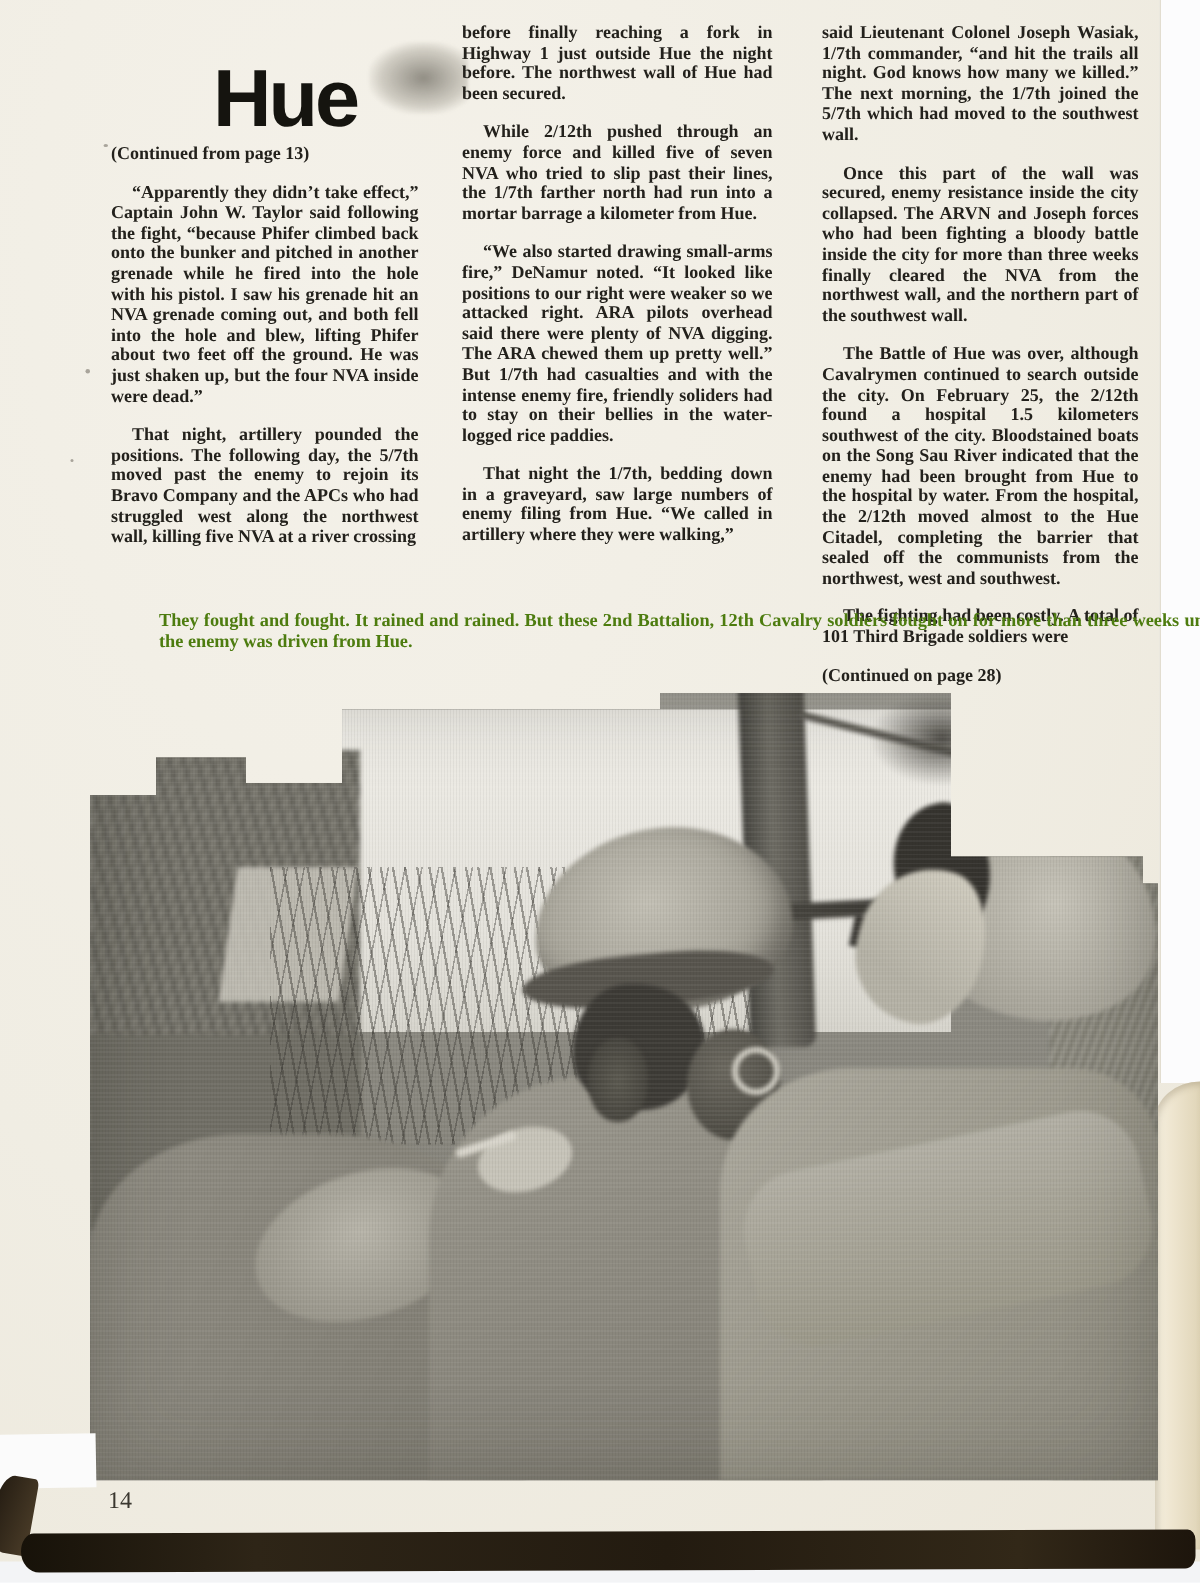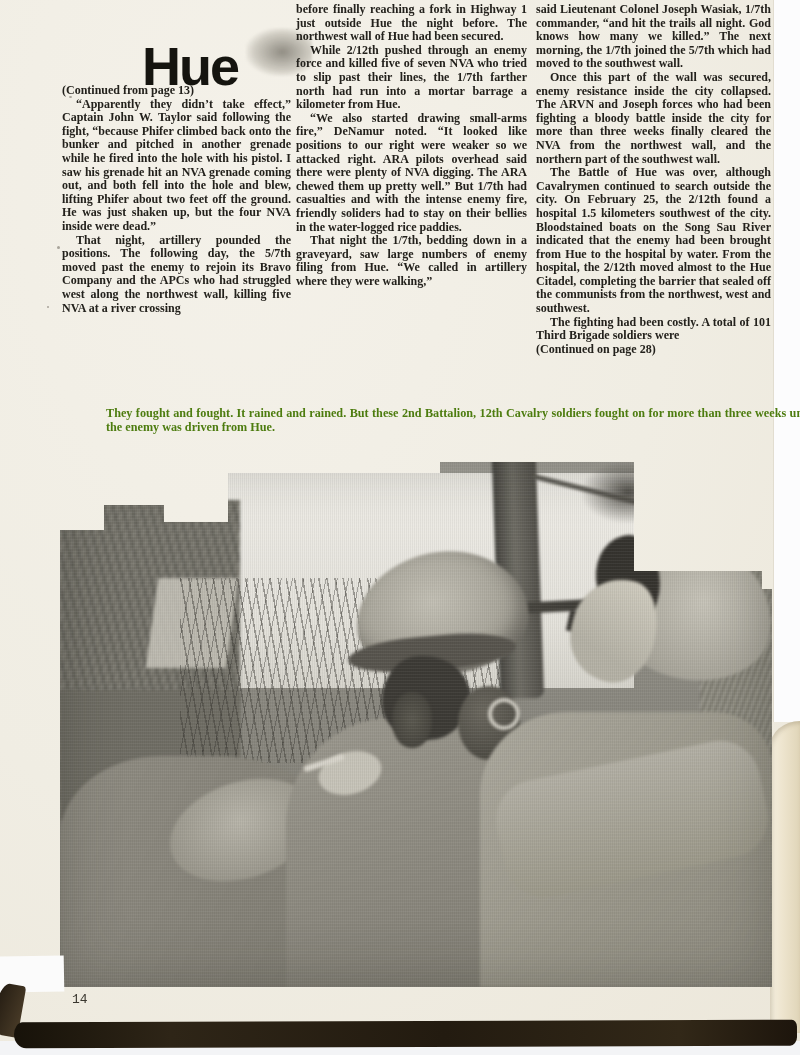--- a/index.html
+++ b/index.html
@@ -20,29 +20,29 @@
          background:#fbfbfb;transform:rotate(-1deg);}
   .wedge-bottom-left{position:absolute;left:-4px;top:984px;width:26px;height:52px;
          background:linear-gradient(100deg,#241c12,#4a3c28);transform:rotate(10deg);
          border-radius:40% 10% 10% 40%;}
   
   .title{position:absolute;left:142px;top:2px;width:110px;
          font-family:"Liberation Sans",sans-serif;font-weight:700;font-size:54px;
          line-height:56px;letter-spacing:-2px;color:#15140f;}
   .col{position:absolute;font-size:12px;line-height:13.6px;font-weight:700;
        color:#23211c;text-align:justify;}
-  .col p{margin:0;text-indent:14px;}
+  .col p{margin:12px;text-indent:14px;}
   .col p.noindent{text-indent:0;}
   .col1{left:62px;top:84px;width:229px;}
   .col2{left:296px;top:3px;width:231px;}
   .col3{left:536px;top:3px;width:235px;}
   .cont-note{margin:0 0 1px 0;text-indent:0 !important;}
   .caption{position:absolute;left:62px;top:406px;width:708px;font-size:12.2px;
            line-height:14px;font-weight:700;color:#4d7c0f;text-align:justify;margin-left:44px;}
-  .page-number{position:absolute;left:72px;top:992px;font-size:13px;color:#3a372f;font-family:Liberation Mono, monospace;}
+  .page-number{position:absolute;left:72px;top:992px;font-size:16px;color:#3a372f;}
   
   .smudge-title{position:absolute;left:246px;top:28px;width:66px;height:48px;
         background:radial-gradient(ellipse at 55% 50%,rgba(80,76,66,.6),rgba(120,115,102,.28) 55%,transparent 75%);
         filter:blur(1px);}
   .speck{position:absolute;border-radius:50%;background:rgba(95,90,80,.5);filter:blur(.5px);}
   
   .photo{position:absolute;left:60px;top:460px;width:712px;height:527px;background:#8f8d85;
      clip-path:polygon(0px 70px,44px 70px,44px 45px,104px 45px,104px 62px,168px 62px,
        168px 13px,380px 13px,380px 2px,574px 2px,574px 111px,702px 111px,702px 129px,
        712px 129px,712px 527px,0px 527px);}

